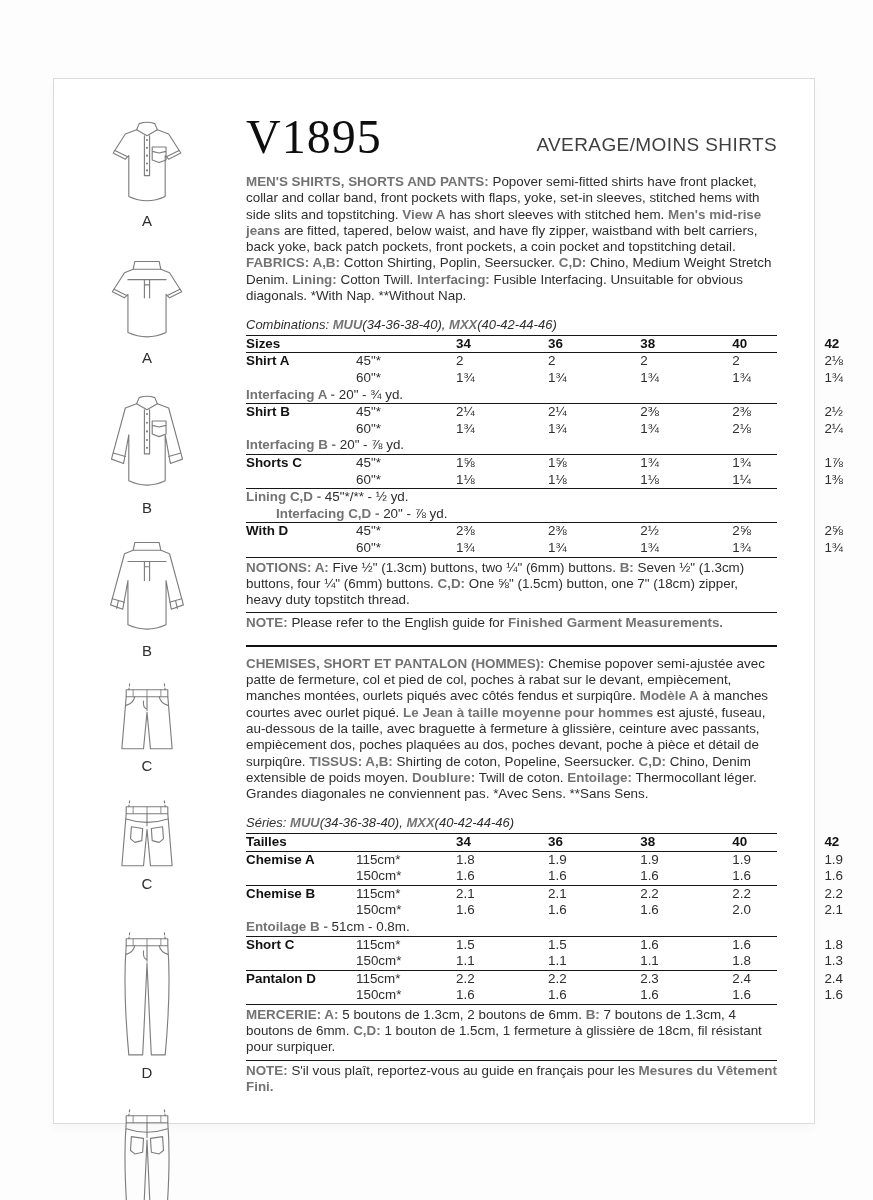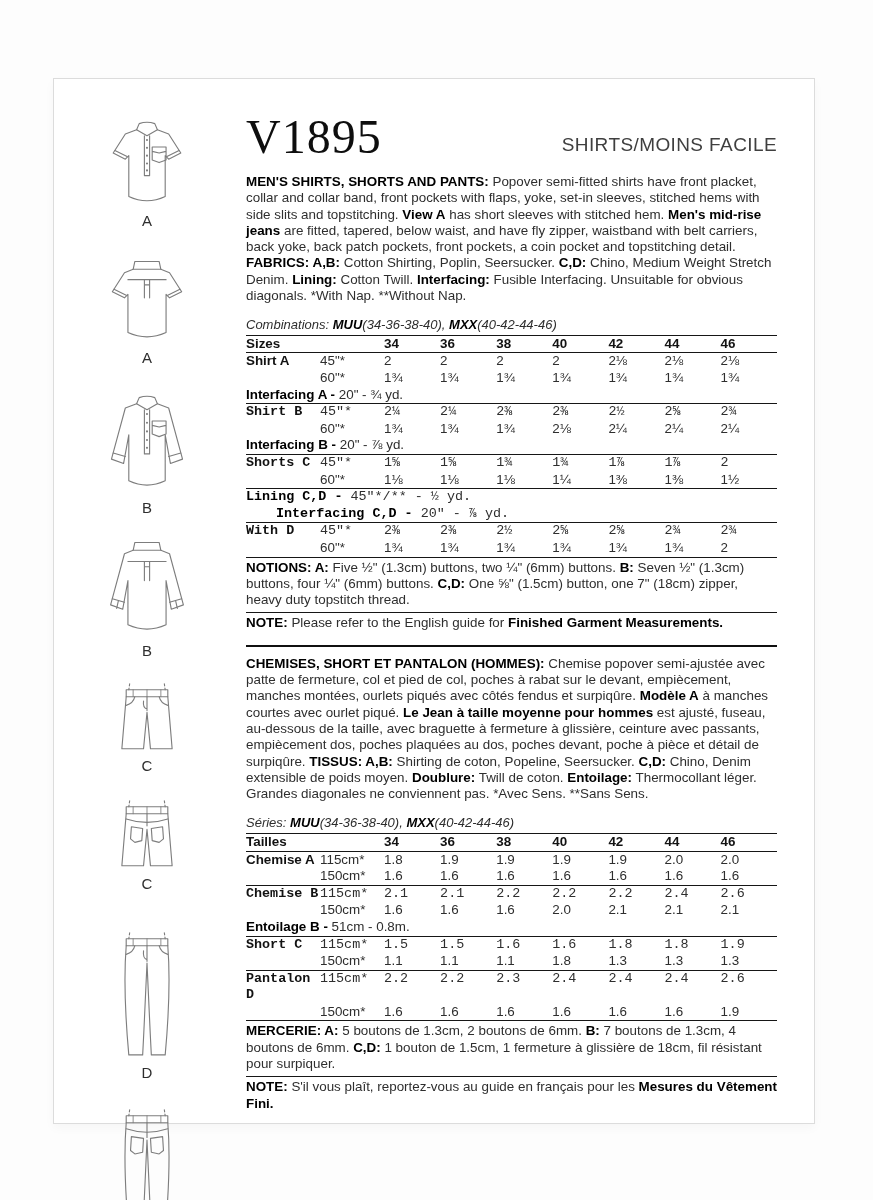--- a/index.html
+++ b/index.html
@@ -26,30 +26,30 @@
   .fig:nth-child(6){margin-bottom:22px;}
   .fig:nth-child(7){margin-bottom:10px;}
   
   .content{position:absolute;left:192px;top:18px;width:531px;margin-top:8px;}
   .titlebar{display:flex;justify-content:space-between;align-items:flex-end;margin:8px 0 13px;}
   .code{
     font-family:"Liberation Serif","DejaVu Serif",serif;
     font-size:48px;font-weight:500;line-height:1;letter-spacing:1px;margin:0;color:#0e0e0e;
   }
   .difficulty{font-size:19px;color:#3f3f3f;letter-spacing:.4px;padding-bottom:5px;}
-  b{font-weight:bold;color:#000000;}
+  b{font-weight:bold;color:#737373;}
   .desc{font-size:13.4px;line-height:16.3px;margin:0 0 13px;}
   .combos{font-size:13px;line-height:16.5px;margin:0 0 1px;font-style:italic;}
   
   .yardage{border-bottom:1.4px solid #161616;font-size:13.4px;}
-  .t-row{display:grid;grid-template-columns:74px 64px repeat(7,56.1px);align-items:baseline;line-height:16.6px;}
+  .t-row{display:grid;grid-template-columns:74px 64px repeat(7,56.1px);align-items:baseline;line-height:16.6px;gap:36px;}
   .t-span2{grid-column:span 2;}
   .t-head{border-top:1.4px solid #161616;border-bottom:1.6px solid #161616;}
   .t-b{font-weight:bold;color:#121212;}
-  .t-rule{border-top:1.3px solid #161616;font-family:Liberation Mono, monospace;}
+  .t-rule{border-top:1.3px solid #161616;}
   .t-note{line-height:16.6px;}
   .note-part + .note-part{margin-left:30px;}
   .para{font-size:13.4px;line-height:16.3px;margin:0;padding:2px 0 4px;}
   .para.ruled{border-top:1.3px solid #161616;}
   .divider{border-top:2.2px solid #101010;margin:9px 0 9px;}
   .mt6{margin-top:6px;}
 </style>
 </head>
 <body>
 
@@ -181,21 +181,21 @@
         </svg>
 
       </figure>
 
     </div>
 
     <div class="content">
 
       <header class="titlebar">
         <h1 class="code">V1895</h1>
-        <div class="difficulty">SHIRTS/MOINS FACILE</div>
+        <div class="difficulty">AVERAGE/MOINS SHIRTS</div>
       </header>
 
       <p class="desc"><b>MEN'S SHIRTS, SHORTS AND PANTS: </b><span>Popover semi-fitted shirts have front placket, collar and collar band, front pockets with flaps, yoke, set-in sleeves, stitched hems with side slits and topstitching. </span><b>View A</b><span> has short sleeves with stitched hem. </span><b>Men's mid-rise jeans</b><span> are fitted, tapered, below waist, and have fly zipper, waistband with belt carriers, back yoke, back patch pockets, front pockets, a coin pocket and topstitching detail. </span><b>FABRICS: A,B:</b><span> Cotton Shirting, Poplin, Seersucker. </span><b>C,D:</b><span> Chino, Medium Weight Stretch Denim. </span><b>Lining:</b><span> Cotton Twill. </span><b>Interfacing:</b><span> Fusible Interfacing. Unsuitable for obvious diagonals. *With Nap. **Without Nap.</span></p>
 
       <p class="combos"><span>Combinations: </span><b>MUU</b><span>(34-36-38-40), </span><b>MXX</b><span>(40-42-44-46)</span></p>
 
       <div class="yardage">
           <div class="t-row t-head">
             <div class="t-cell t-b t-span2">Sizes</div>
             <div class="t-cell t-b">34</div>

